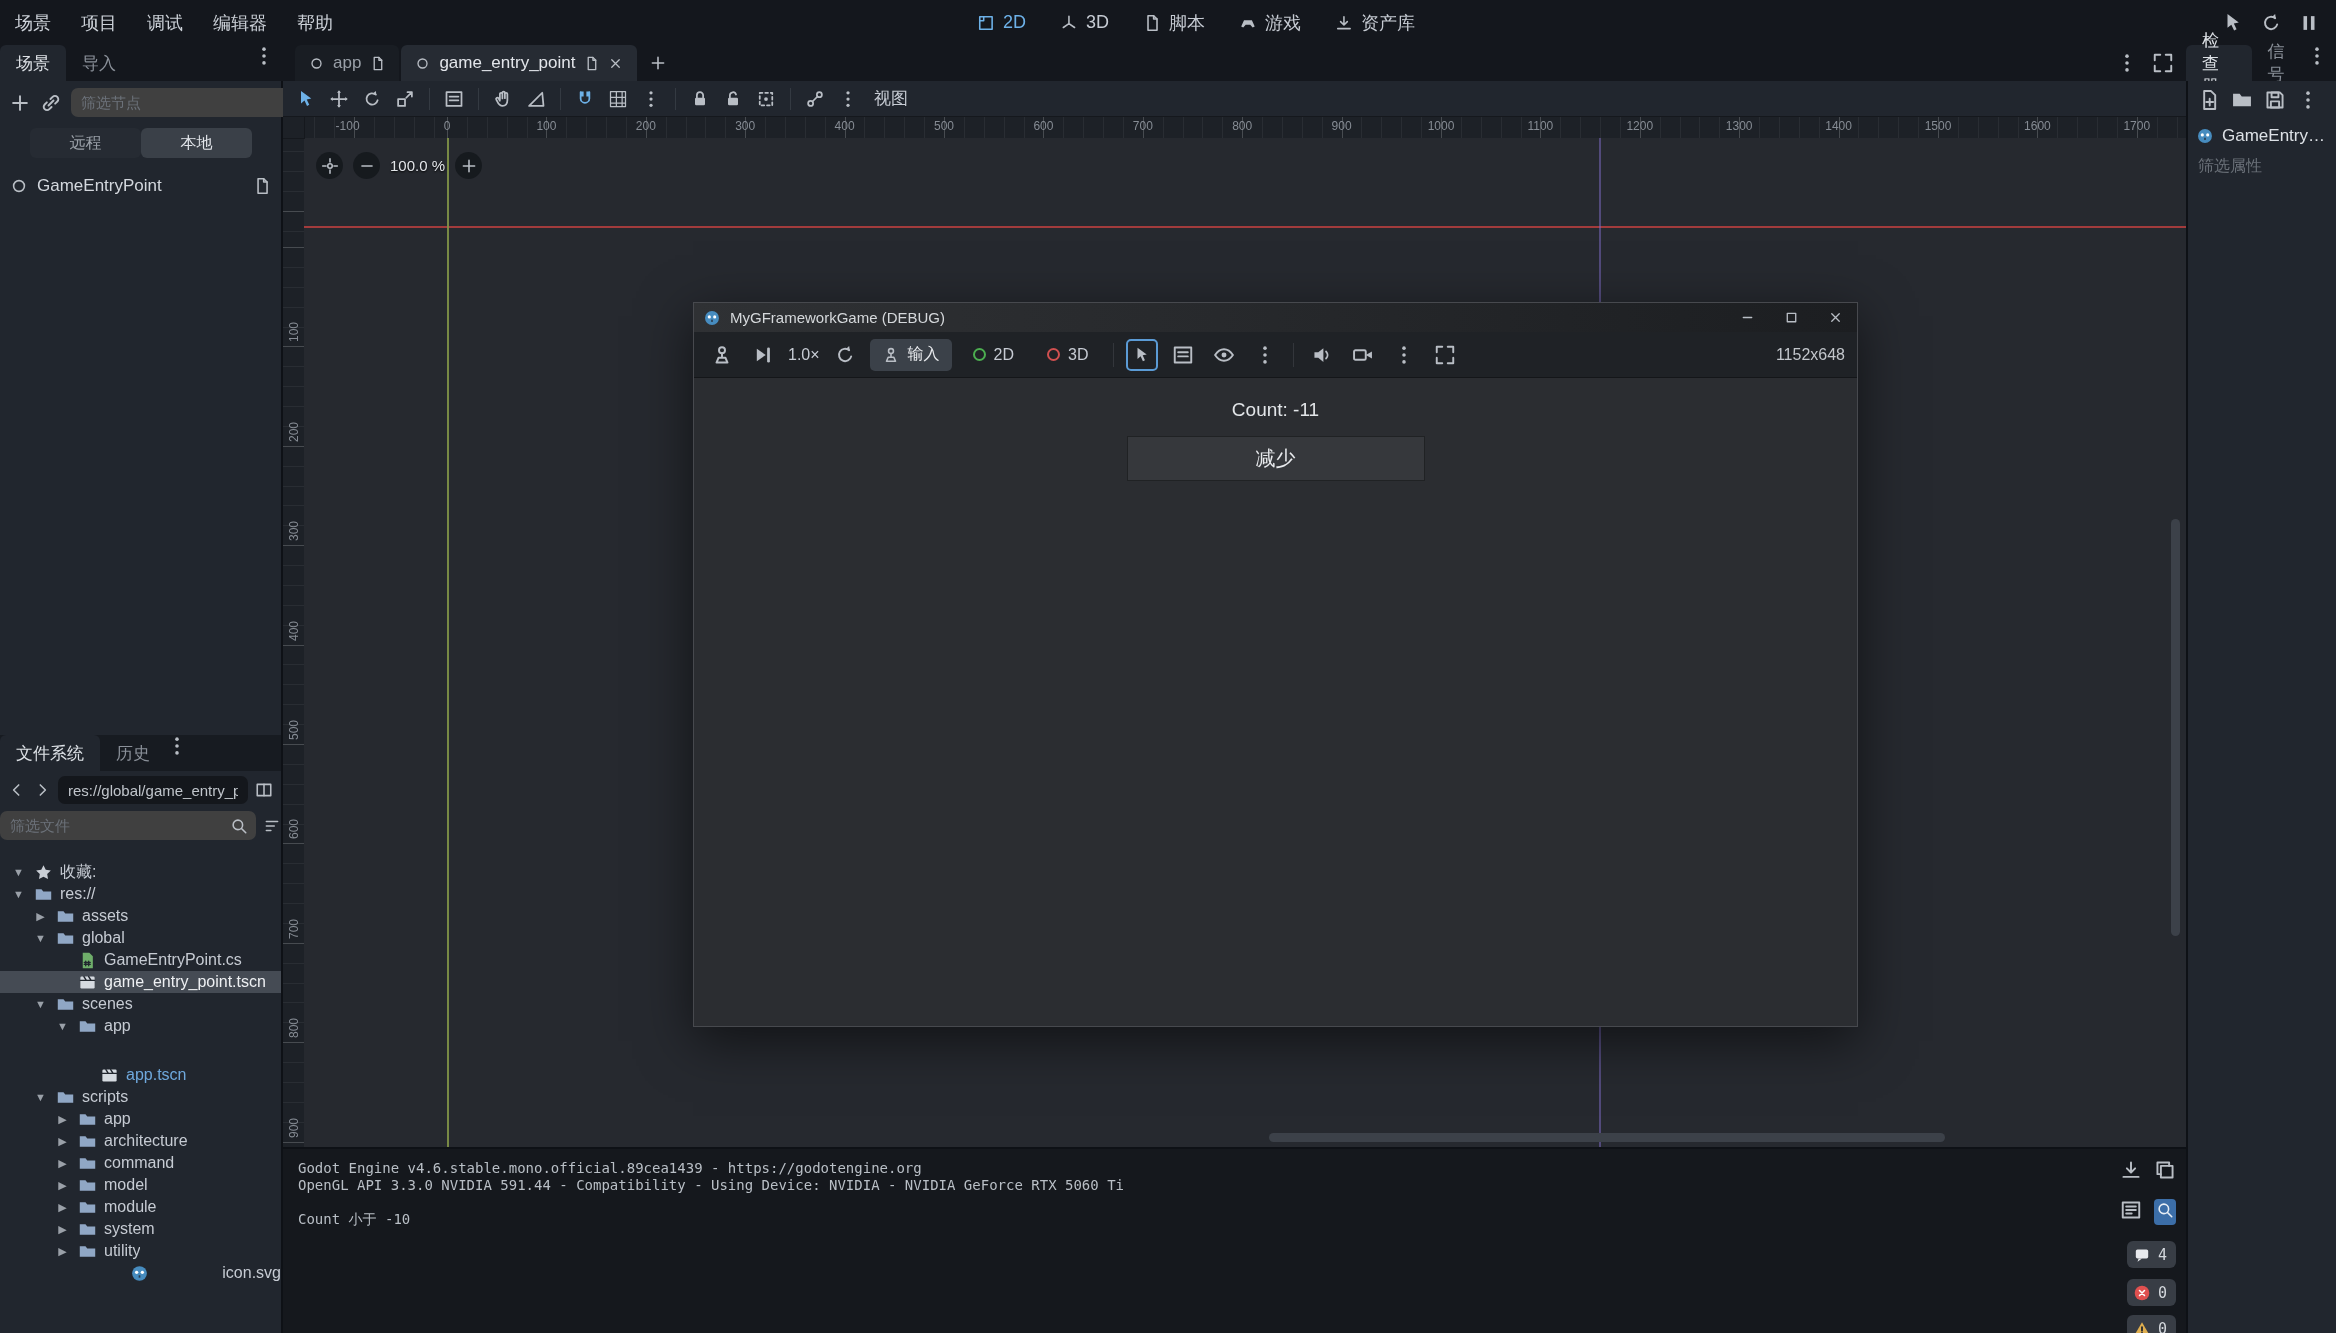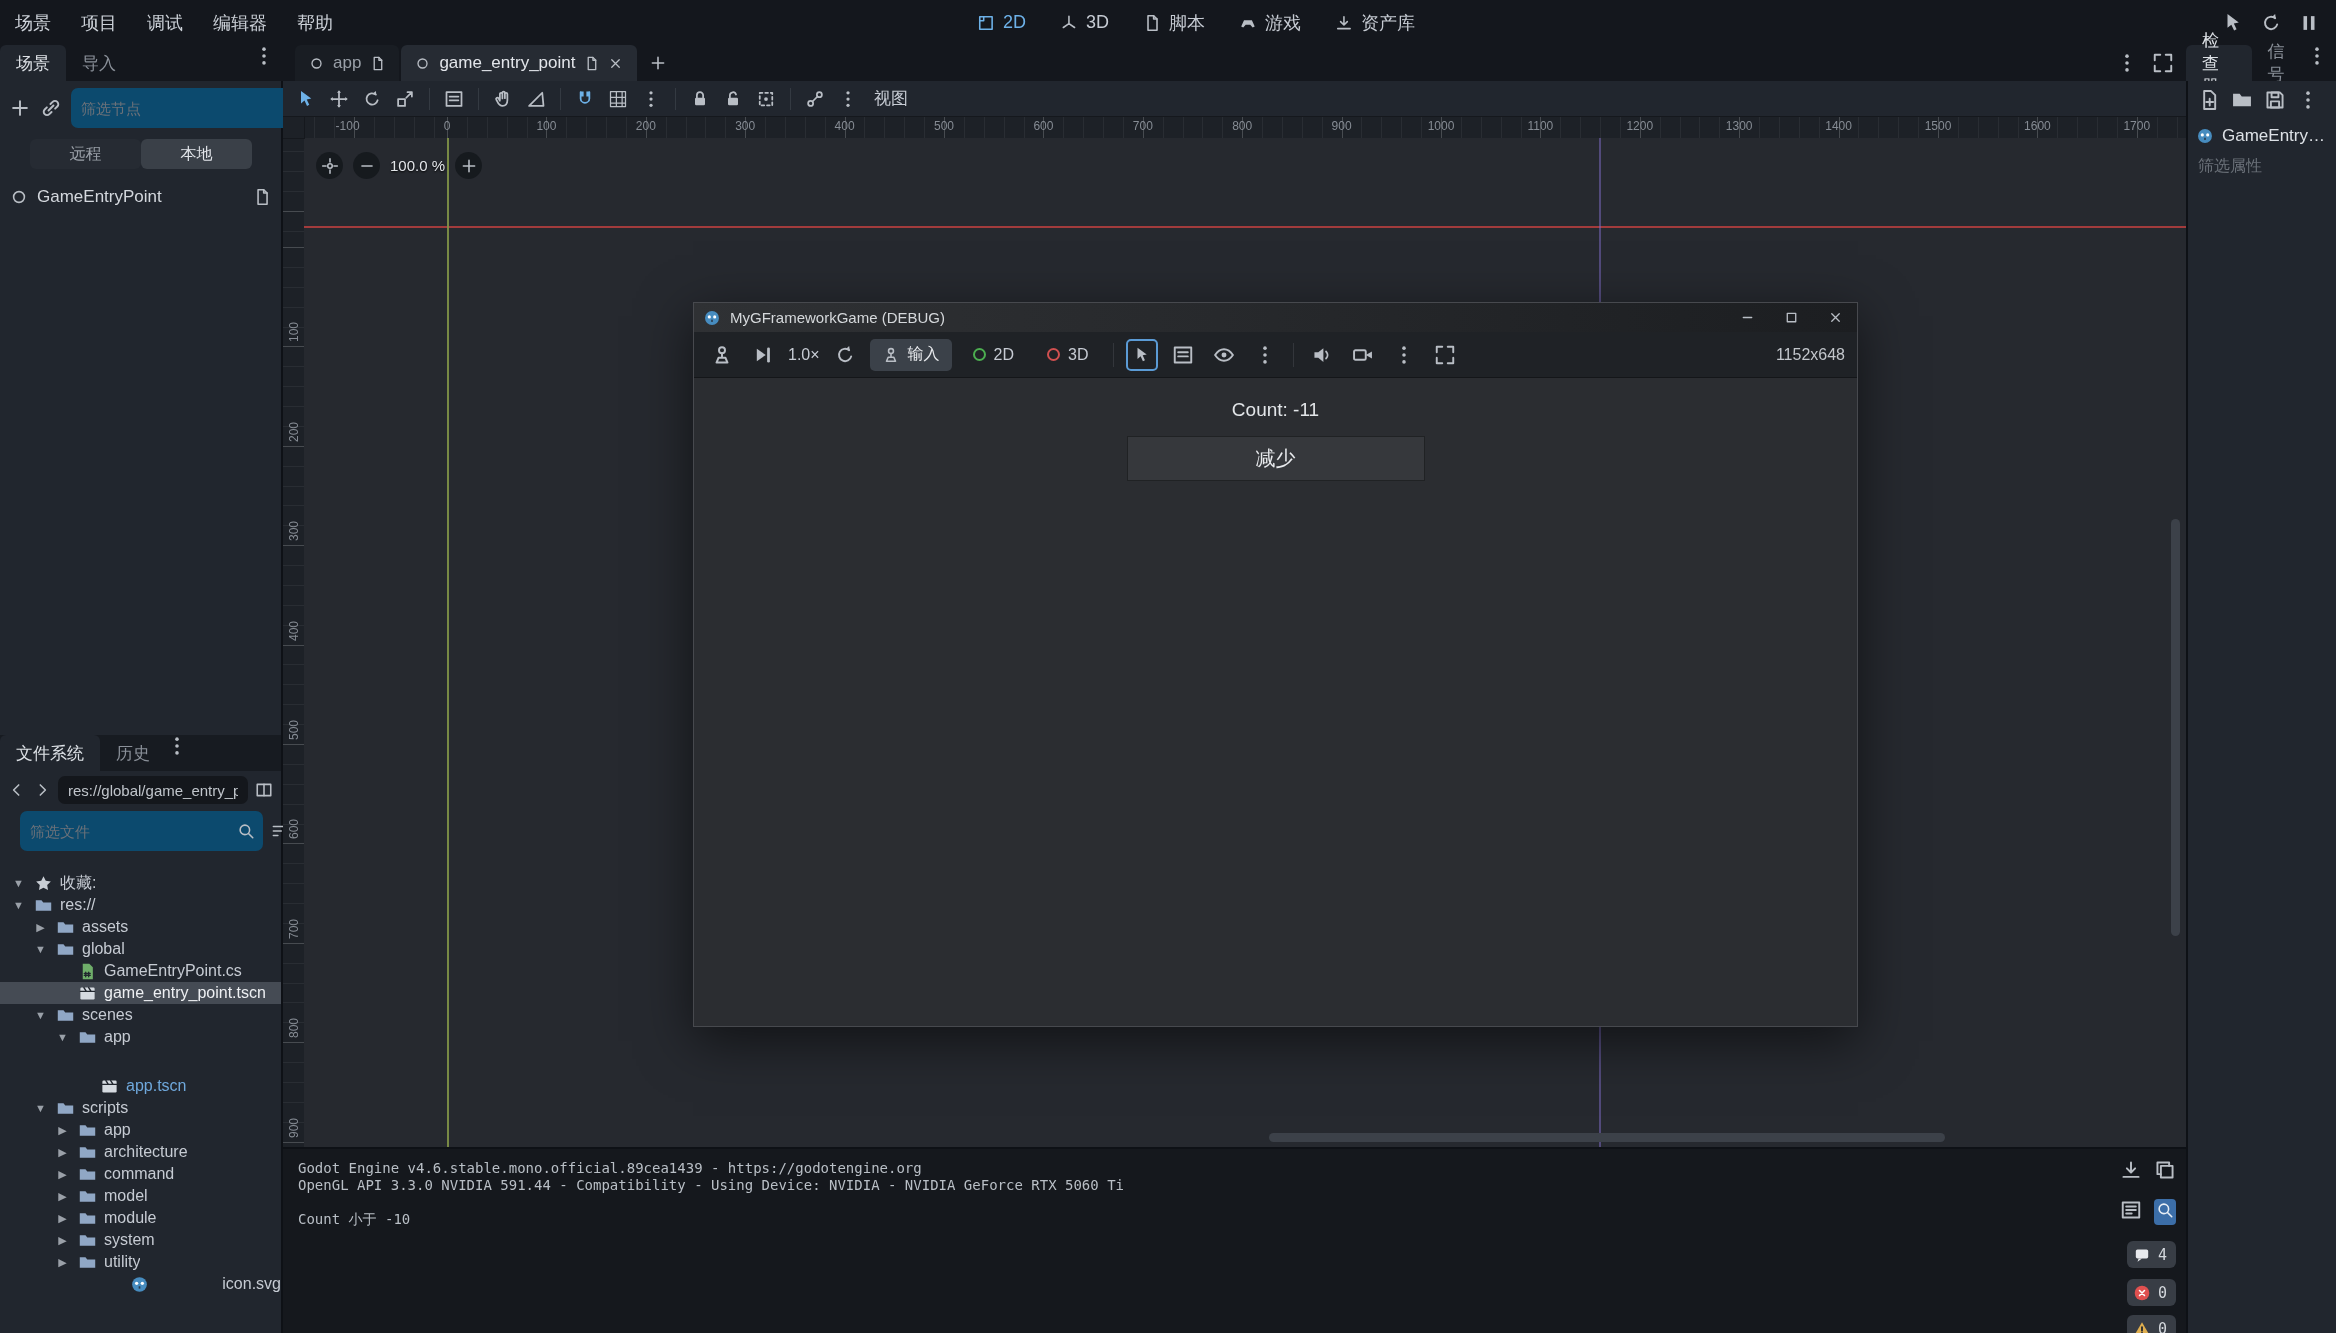--- a/index.html
+++ b/index.html
@@ -27,36 +27,36 @@
   .dock-tab.active{background:#21262e;color:#dde1e6;border-radius:6px 6px 0 0;}
   .dock-head .more{margin-left:auto;display:flex;align-items:center;padding-right:8px;}
   .scene-tabs{flex:1;display:flex;align-items:stretch;padding-left:12px;}
   .scene-tab{display:flex;align-items:center;gap:9px;padding:0 14px;font-size:17px;color:#9aa0a8;background:#191d23;margin-right:2px;border-radius:6px 6px 0 0;}
   .scene-tab.active{background:#262b33;color:#e2e5ea;}
   .tab-new{display:flex;align-items:center;padding:0 10px;}
   .tabrow-right{margin-left:auto;display:flex;align-items:center;gap:14px;padding-right:12px;}
   
   .left-dock{position:absolute;top:81px;left:0;width:283px;bottom:0;background:#21262e;border-right:2px solid #0e1116;box-sizing:border-box;}
   .sd-toolbar{display:flex;align-items:center;gap:9px;padding:7px 9px;}
-  .searchbox{flex:1;display:flex;align-items:center;height:40px;background:#0c4a6e;border-radius:7px;padding:0 8px;gap:6px;}
+  .searchbox{flex:1;display:flex;align-items:center;height:29px;background:#404040;border-radius:7px;padding:0 8px;gap:6px;}
   .searchbox input{flex:1;min-width:0;background:transparent;border:none;outline:none;color:#c0c5cb;font-size:15px;font-family:inherit;}
   .searchbox input::placeholder{color:#6b7179;}
   .segmented{display:flex;margin:4px 29px 0 30px;height:30px;}
   .seg-btn{flex:1;display:flex;align-items:center;justify-content:center;font-size:16px;color:#9aa0a8;background:#262b33;border-radius:6px;}
   .seg-btn.active{background:#3a4048;color:#e2e5ea;}
   .sc-tree{margin-top:14px;}
   .sc-row{display:flex;align-items:center;gap:9px;padding:4px 10px;font-size:17px;color:#d4d8de;}
   .sc-row .end{margin-left:auto;}
   
   .fs-dock{position:absolute;top:654px;left:0;right:0;bottom:0;}
   .fs-head{height:36px;display:flex;background:#171b21;}
   .fs-nav{display:flex;align-items:center;gap:7px;padding:5px 8px;}
   .pathbox{flex:1;display:flex;align-items:center;height:28px;background:#14171c;border-radius:7px;padding:0 8px;}
   .pathbox input{width:100%;background:transparent;border:none;outline:none;color:#c0c5cb;font-size:15px;font-family:inherit;}
-  .fs-filter{display:flex;align-items:center;gap:7px;padding:2px 20px 5px;}
+  .fs-filter{display:flex;align-items:center;gap:7px;padding:2px 0 5px;}
   .fs-tree{padding-top:16px;font-size:16px;}
   .fs-row{display:flex;align-items:center;gap:7px;height:22px;color:#c6cbd3;}
   .fs-row.selected{background:#454b54;color:#eef0f3;}
   .fs-arrow{width:17px;font-size:11px;color:#9aa0a8;text-align:center;flex:none;}
   .fs-icon{width:19px;height:19px;display:inline-flex;flex:none;}
   .fs-icon svg{width:100%;height:100%;}
   .fs-label{white-space:nowrap;overflow:hidden;text-overflow:ellipsis;}
   .icon-folder{color:#90a7c5}.icon-star{color:#c9ced5}.icon-scene-file{color:#d5dae0}
   .icon-cs-script{color:#6fae6a}
   

